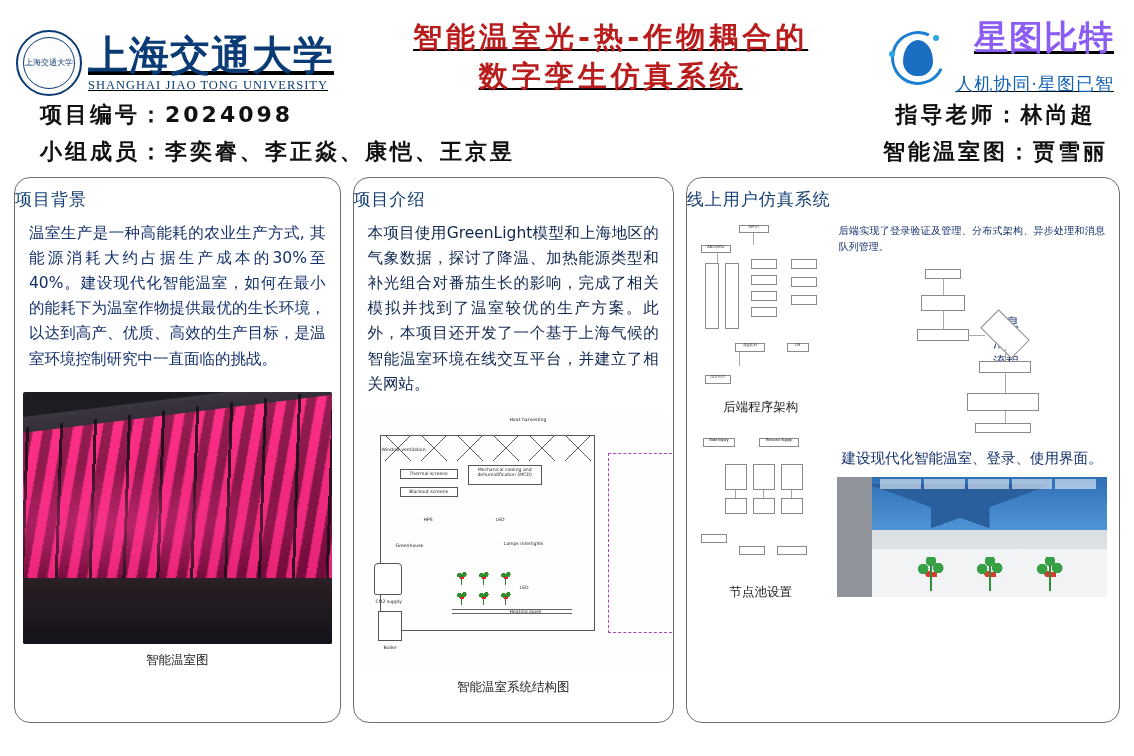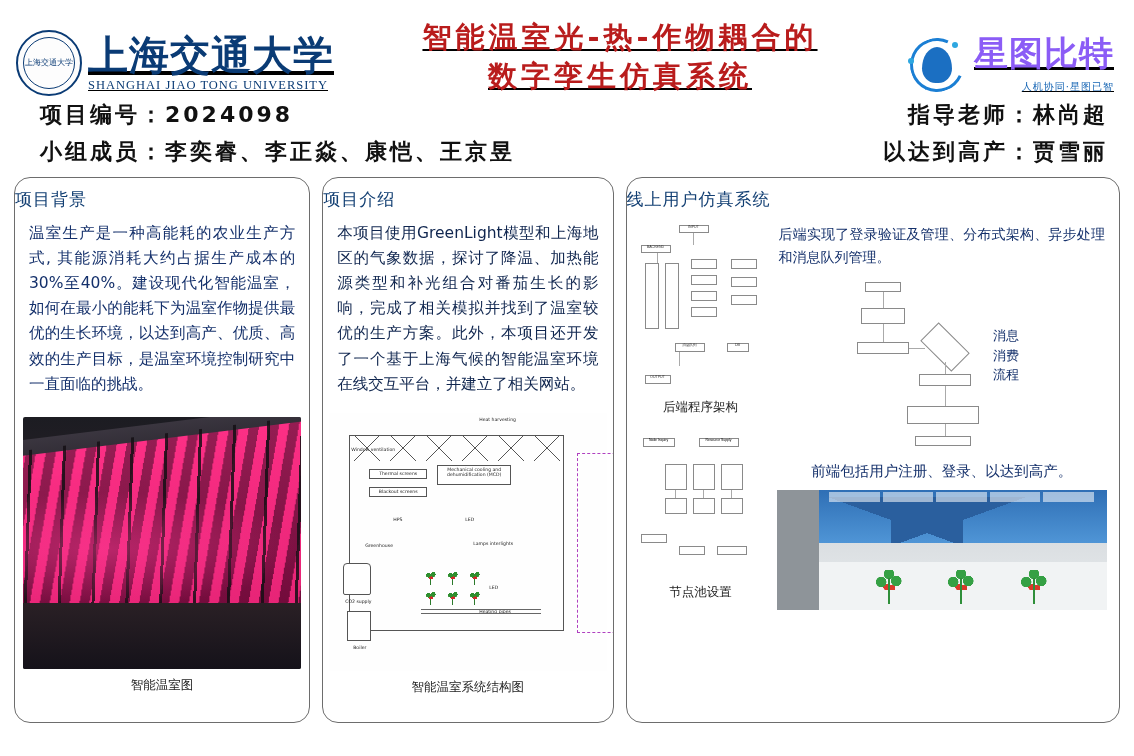--- a/index.html
+++ b/index.html
@@ -126,36 +126,36 @@
   .brand-cn {
     font-size: 34px;
     font-weight: bold;
     color: #8b5cf6;
     letter-spacing: 1px;
     line-height: 1.05;
     font-family: "DejaVu Sans", sans-serif;
     white-space: nowrap;
   }
   .brand-sub {
-    font-size: 10px;
+    font-size: 18px;
     color: #1464b4;
     letter-spacing: 1px;
-    margin-top: 8px;
+    margin-top: 16px;
     font-family: "DejaVu Sans", sans-serif;
     white-space: nowrap;
   }
 
   
   .meta {
     display: flex;
     justify-content: space-between;
     padding: 4px 26px 2px 40px;
   }
   .meta-col { display: flex; flex-direction: column; gap: 7px; }
-  .meta-col.right { align-items: flex-end; }
+  .meta-col.right { align-items: center; }
   .meta-line {
     font-size: 22px;
     font-weight: bold;
     color: #111;
     letter-spacing: 3px;
     font-family: "DejaVu Sans", sans-serif;
     white-space: nowrap;
   }
 
   
@@ -430,21 +430,21 @@
     </div>
   </div>
 
   <div class="meta">
     <div class="meta-col">
       <div class="meta-line">项目编号：2024098</div>
       <div class="meta-line">小组成员：李奕睿、李正焱、康恺、王京昱</div>
     </div>
     <div class="meta-col right">
       <div class="meta-line">指导老师：林尚超</div>
-      <div class="meta-line">以达到高产：贾雪丽</div>
+      <div class="meta-line">智能温室图：贾雪丽</div>
     </div>
   </div>
 
   <div class="columns">
 
     <div class="card col1">
       <div class="card-title">项目背景</div>
       <div class="card-body">
         <div class="para">温室生产是一种高能耗的农业生产方式, 其能源消耗大约占据生产成本的30%至40%。建设现代化智能温室，如何在最小的能耗下为温室作物提供最优的生长环境，以达到高产、优质、高效的生产目标，是温室环境控制研究中一直面临的挑战。</div>
       </div>
@@ -545,21 +545,21 @@
             <div class="mf-box" style="left:44px; top:116px; width:26px; height:9px;"></div>
             <div class="mf-box" style="left:82px; top:116px; width:30px; height:9px;"></div>
             <div class="mf-line" style="left:40px; top:60px; width:1px; height:8px;"></div>
             <div class="mf-line" style="left:68px; top:60px; width:1px; height:8px;"></div>
             <div class="mf-line" style="left:96px; top:60px; width:1px; height:8px;"></div>
           </div>
           <div class="mini-caption">节点池设置</div>
         </div>
 
         <div class="c3-right">
-          <div class="para" style="font-size:14px; padding:4px 6px 0 6px;">后端实现了登录验证及管理、分布式架构、异步处理和消息队列管理。</div>
+          <div class="para" style="font-size:10px; padding:4px 6px 0 6px;">后端实现了登录验证及管理、分布式架构、异步处理和消息队列管理。</div>
 
           <div class="flow-right">
             <div class="fr-label">
               <div>消息</div>
               <div>消费</div>
               <div>流程</div>
             </div>
             <div class="mf-box" style="left:92px; top:12px; width:36px; height:10px;"></div>
             <div class="mf-box" style="left:88px; top:38px; width:44px; height:16px;"></div>
             <div class="mf-box" style="left:84px; top:72px; width:52px; height:12px;"></div>
@@ -568,21 +568,21 @@
             <div class="mf-box" style="left:134px; top:136px; width:72px; height:18px;"></div>
             <div class="mf-box" style="left:142px; top:166px; width:56px; height:10px;"></div>
             <div class="mf-line" style="left:110px; top:22px; width:1px; height:16px;"></div>
             <div class="mf-line" style="left:110px; top:54px; width:1px; height:18px;"></div>
             <div class="mf-line" style="left:136px; top:78px; width:16px; height:1px;"></div>
             <div class="mf-line" style="left:172px; top:92px; width:1px; height:12px;"></div>
             <div class="mf-line" style="left:172px; top:116px; width:1px; height:20px;"></div>
             <div class="mf-line" style="left:172px; top:154px; width:1px; height:12px;"></div>
           </div>
 
-          <div class="para" style="font-size:14.5px; padding:2px 6px 0 6px; text-align:center;">前端包括用户注册、登录、以达到高产。</div>
+          <div class="para" style="font-size:14.5px; padding:2px 6px 0 6px; text-align:center;">建设现代化智能温室、登录、使用界面。</div>
 
           <div class="front-img">
             <div class="fi-sky"></div>
             <div class="fi-roof"></div>
             <div class="fi-ground"></div>
             <div class="fi-side"></div>
             <div class="fi-top-bar">
                 <i></i>
                 <i></i>
                 <i></i>

